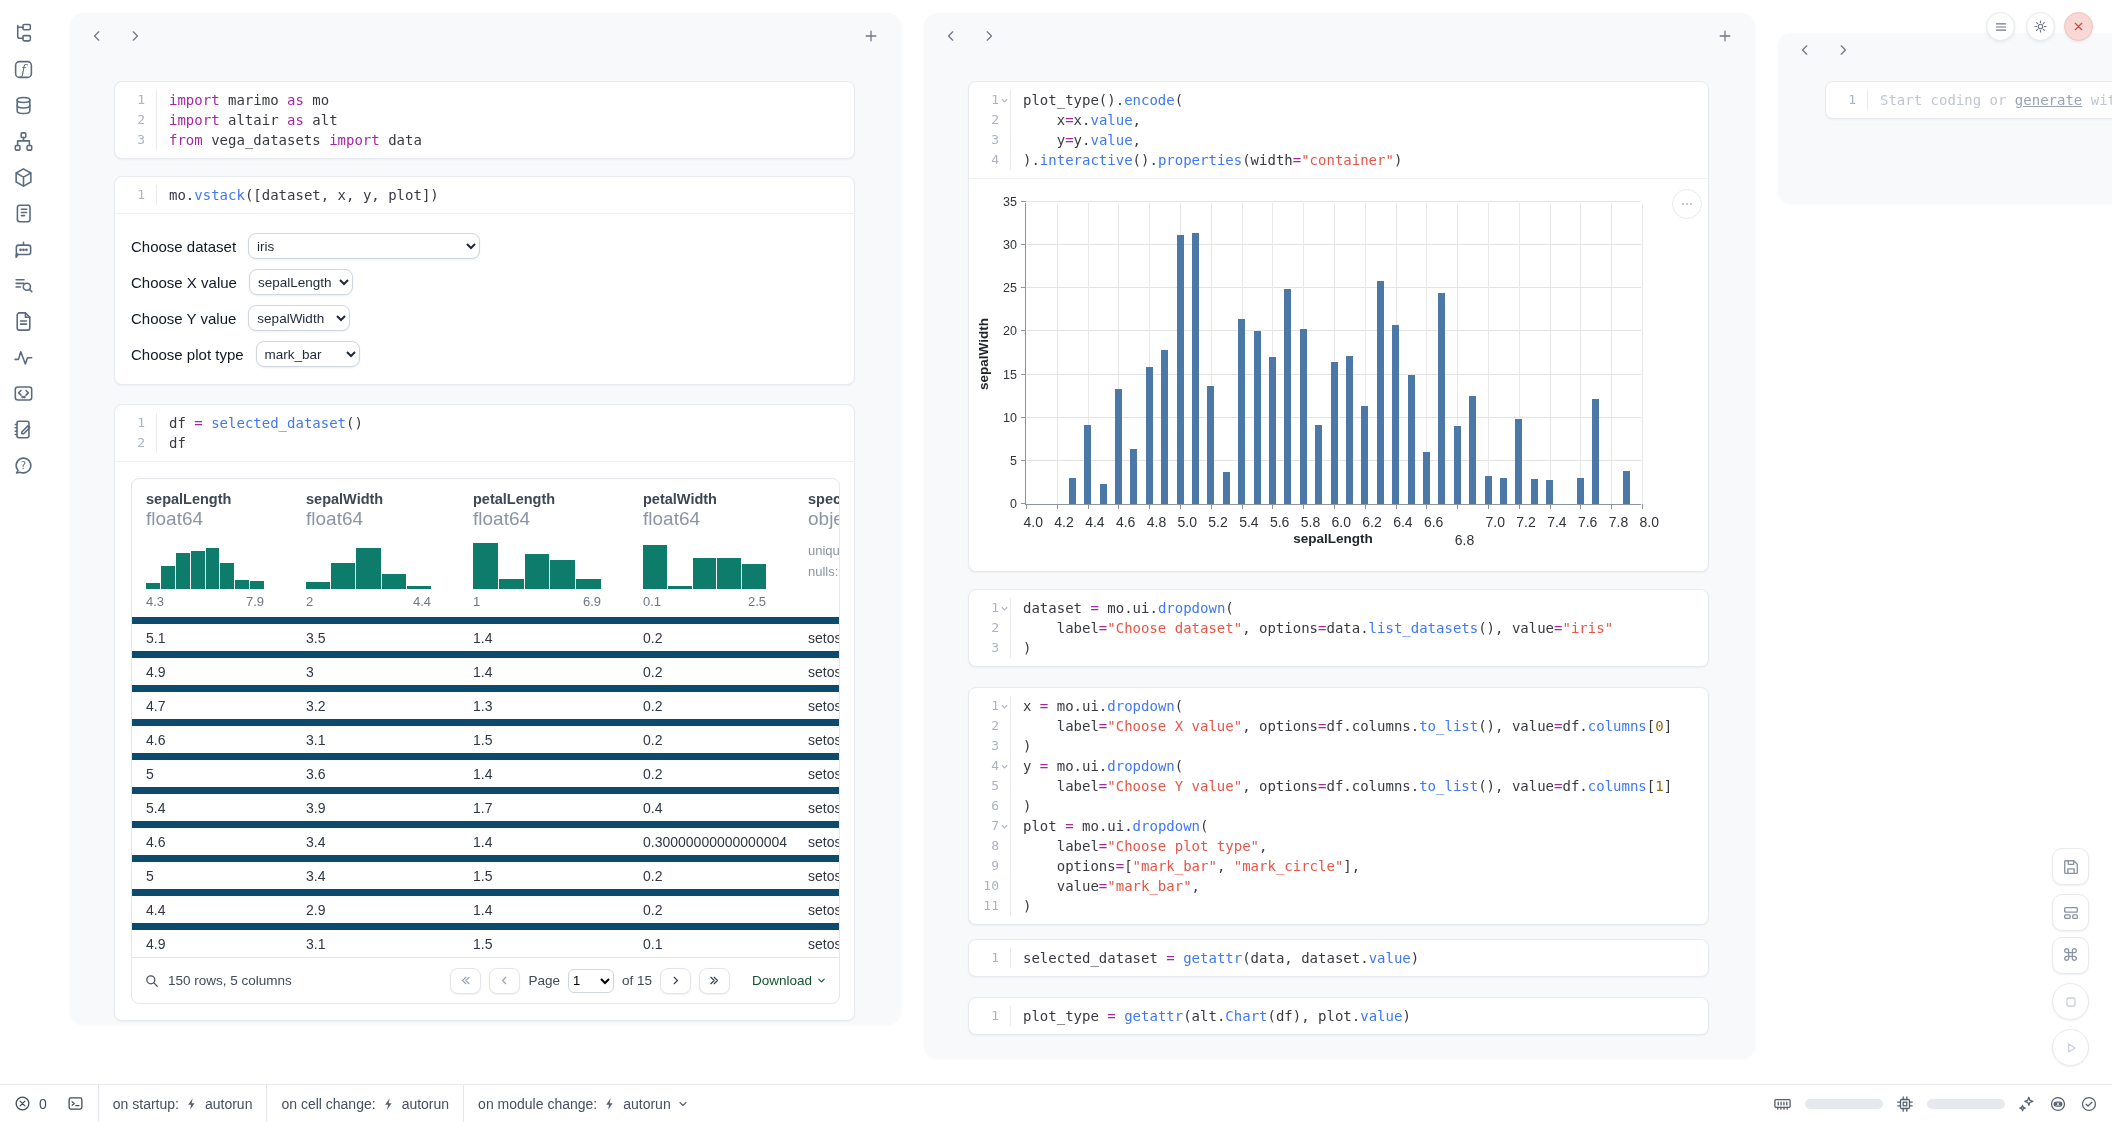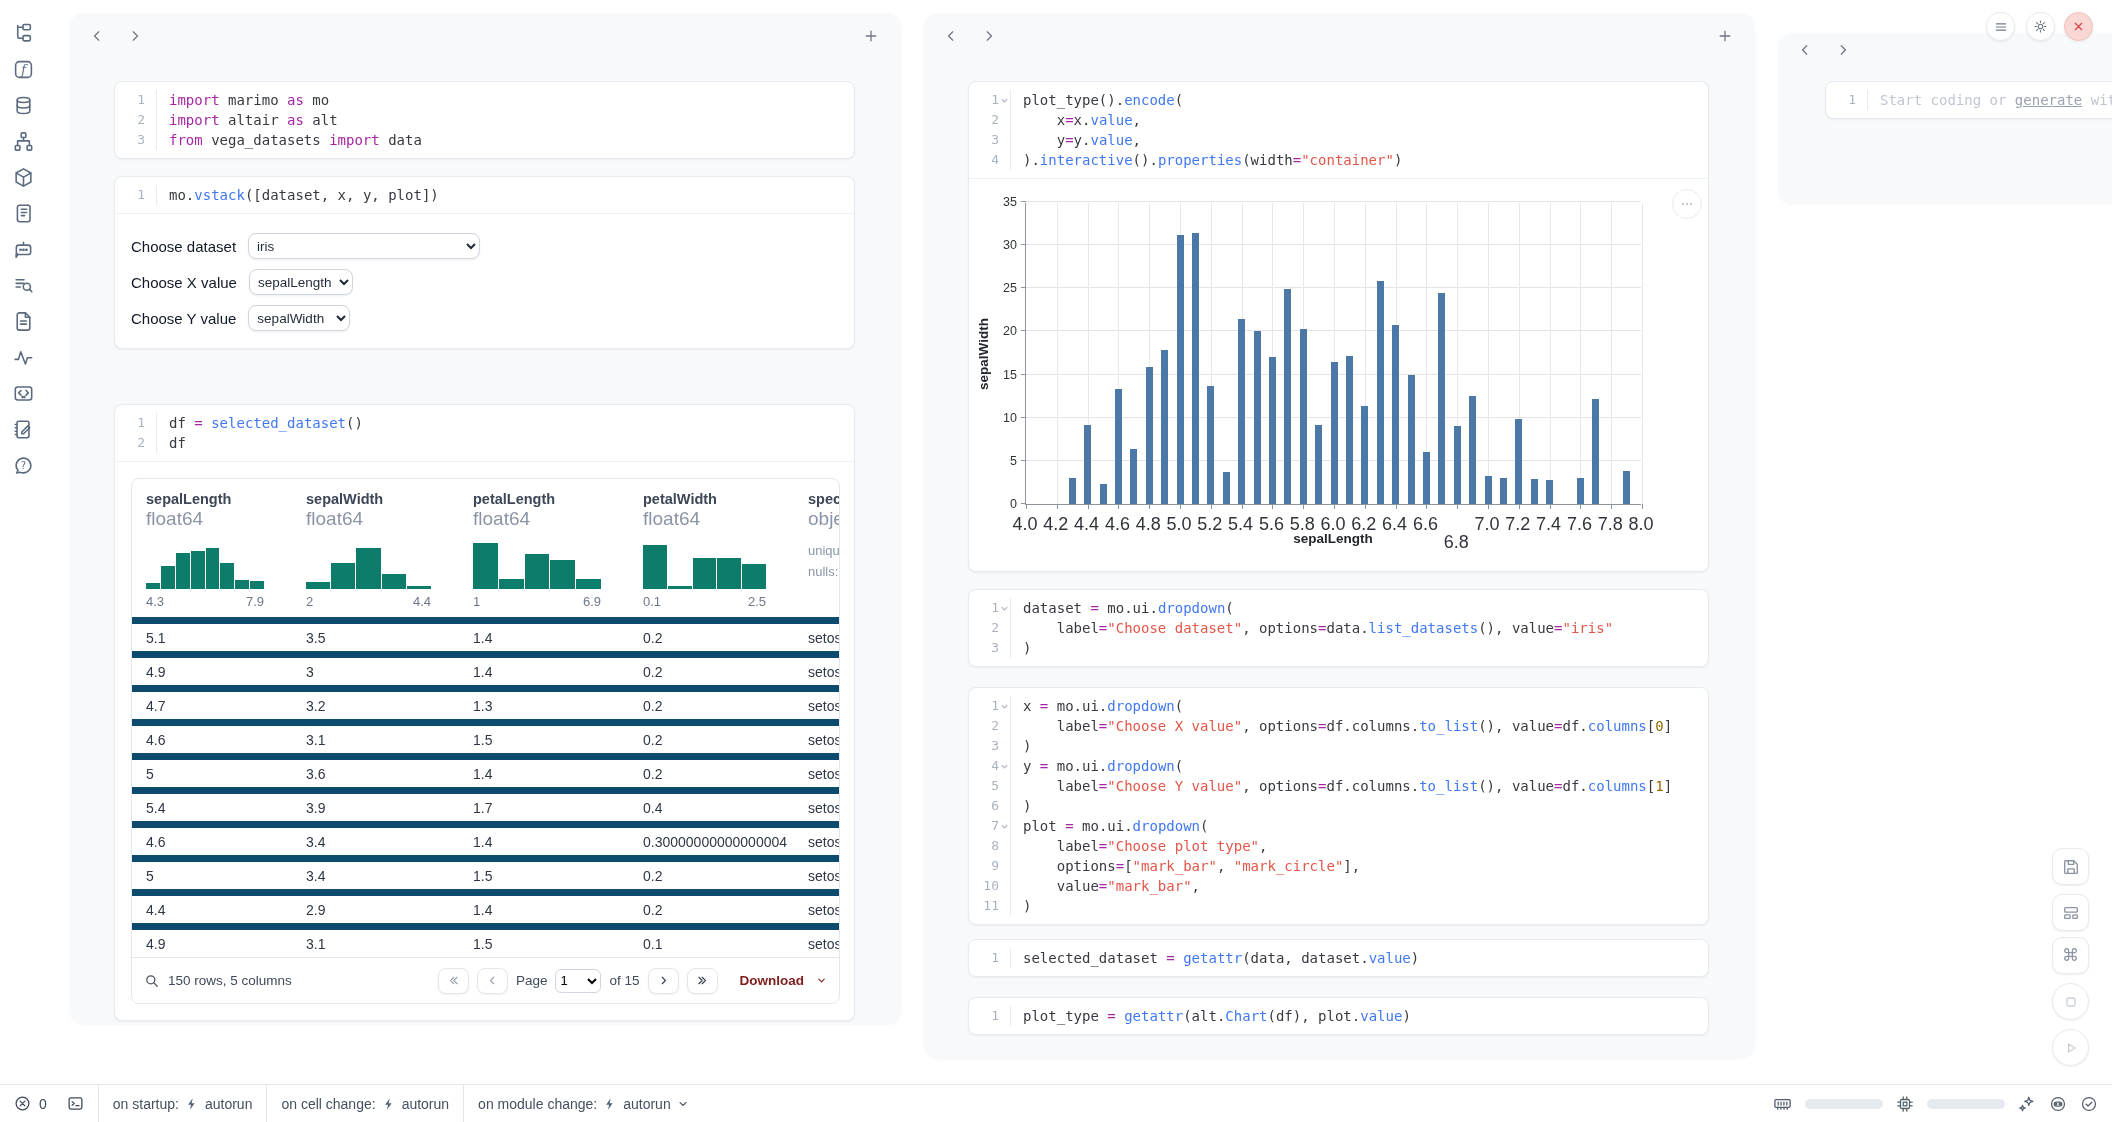--- a/index.html
+++ b/index.html
@@ -58,32 +58,32 @@
   .t-meta { margin-top:12px; }
   .meta-line { font-size:13px; color:#8b95a5; line-height:21px; white-space:nowrap; }
   .t-row { display:flex; height:34px; align-items:center; border-top:7px solid #0c4a6e; }
   .t-cell { flex:none; padding-left:14px; font-size:14px; color:#2f3744; white-space:nowrap; overflow:hidden; }
   .t-footer { height:46px; border-top:1px solid #e4e7ec; display:flex; align-items:center; padding:0 12px; font-size:13.5px; color:#3f4a5a; }
   .t-summary { margin-left:8px; }
   .pg { margin-left:auto; display:flex; align-items:center; gap:8px; }
   .pg-btn { width:31px; height:26px; border:1px solid #e2e6ec; border-radius:8px; background:#fff; box-shadow:0 1px 2px rgba(16,24,40,.06); display:flex; align-items:center; justify-content:center; cursor:pointer; }
   .pg-dim { color:#9ca3af; } .pg-on { color:#374151; }
   .pg-sel { width:46px; height:24px; font-size:13px; border:1px solid #cfd6df; border-radius:6px; background:#fff; }
-  .dl { display:flex; align-items:center; gap:12px; color:#7f1d1d; margin-left:14px; cursor:pointer;font-weight:bold; }
+  .dl { display:flex; align-items:center; gap:4px; color:#14532d; margin-left:14px; cursor:pointer; }
 
   
   .chart-output { position:relative; height:392px; }
   #chart-area { position:absolute; left:0; top:0; width:741px; height:392px; }
   #chart-plot { position:absolute; left:56px; top:24px; width:616px; height:302px; border-left:1px solid #8f959c; border-bottom:1px solid #8f959c; }
   .grid-h { position:absolute; left:0; width:100%; height:1px; background:#e4e4e4; }
   .grid-v { position:absolute; top:0; height:100%; width:1px; background:#e8e8e8; }
   .tick-x { position:absolute; top:100%; width:1px; height:5px; background:#8f959c; }
   .tick-y { position:absolute; left:-5px; height:1px; width:5px; background:#8f959c; }
   .bar { position:absolute; bottom:0; width:7px; background:#4c78a8; }
-  .xt { position:absolute; width:36px; text-align:center; font-size:18px; color:#30343a; }
+  .xt { position:absolute; width:36px; text-align:right; font-size:14px; color:#30343a; }
   .yt { position:absolute; width:44px; text-align:right; font-size:12.5px; color:#30343a; }
   .ax-title { position:absolute; font-size:13.5px; font-weight:700; color:#23272d; }
   #x-title { left:264px; top:352px; width:200px; text-align:center; }
   #y-title { left:14px; top:175px; transform:translate(-50%,-50%) rotate(-90deg); }
   .opts { position:absolute; top:10px; right:6px; width:30px; height:30px; border:1px solid #e8eaee; border-radius:50%; background:#fff; display:flex; align-items:center; justify-content:center; cursor:pointer; }
 
   
   .float-btn { position:absolute; width:29px; height:29px; border-radius:50%; background:#fff; border:1px solid #e7eaf0; box-shadow:0 1px 3px rgba(16,24,40,.08); display:flex; align-items:center; justify-content:center; color:#6f7683; cursor:pointer; }
   #btn-menu { left:1986px; top:12px; } #btn-gear { left:2026px; top:12px; }
   #btn-close { left:2064px; top:12px; background:#f9d7d4; border-color:#f3c2be; color:#d64541; }
@@ -236,20 +236,24 @@
           <span class="ctl-label">Choose dataset</span>
           <select class="ctl-select" style="width: 232px;"><option>iris</option></select>
         </div>
         <div class="ctl-row">
           <span class="ctl-label">Choose X value</span>
           <select class="ctl-select" style="width: 104px;"><option>sepalLength</option></select>
         </div>
         <div class="ctl-row">
           <span class="ctl-label">Choose Y value</span>
           <select class="ctl-select" style="width: 102px;"><option>sepalWidth</option></select>
+        </div>
+        <div class="ctl-row">
+          <span class="ctl-label">Choose plot type</span>
+          <select class="ctl-select" style="width: 104px;"><option>mark_bar</option></select>
         </div>
       </div>
   </div>
 
   <div class="cell" id="cell-l3">
     <div class="code has-output">
         <div class="code-line"><span class="gutter"><span class="ln">1</span><span class="fold"></span></span><span class="src"><span class="tok-pl">df </span><span class="tok-op">=</span><span class="tok-pl"> </span><span class="tok-fn">selected_dataset</span><span class="tok-pl">()</span></span></div>
         <div class="code-line"><span class="gutter"><span class="ln">2</span><span class="fold"></span></span><span class="src"><span class="tok-pl">df</span></span></div>
       </div>
     <div>

